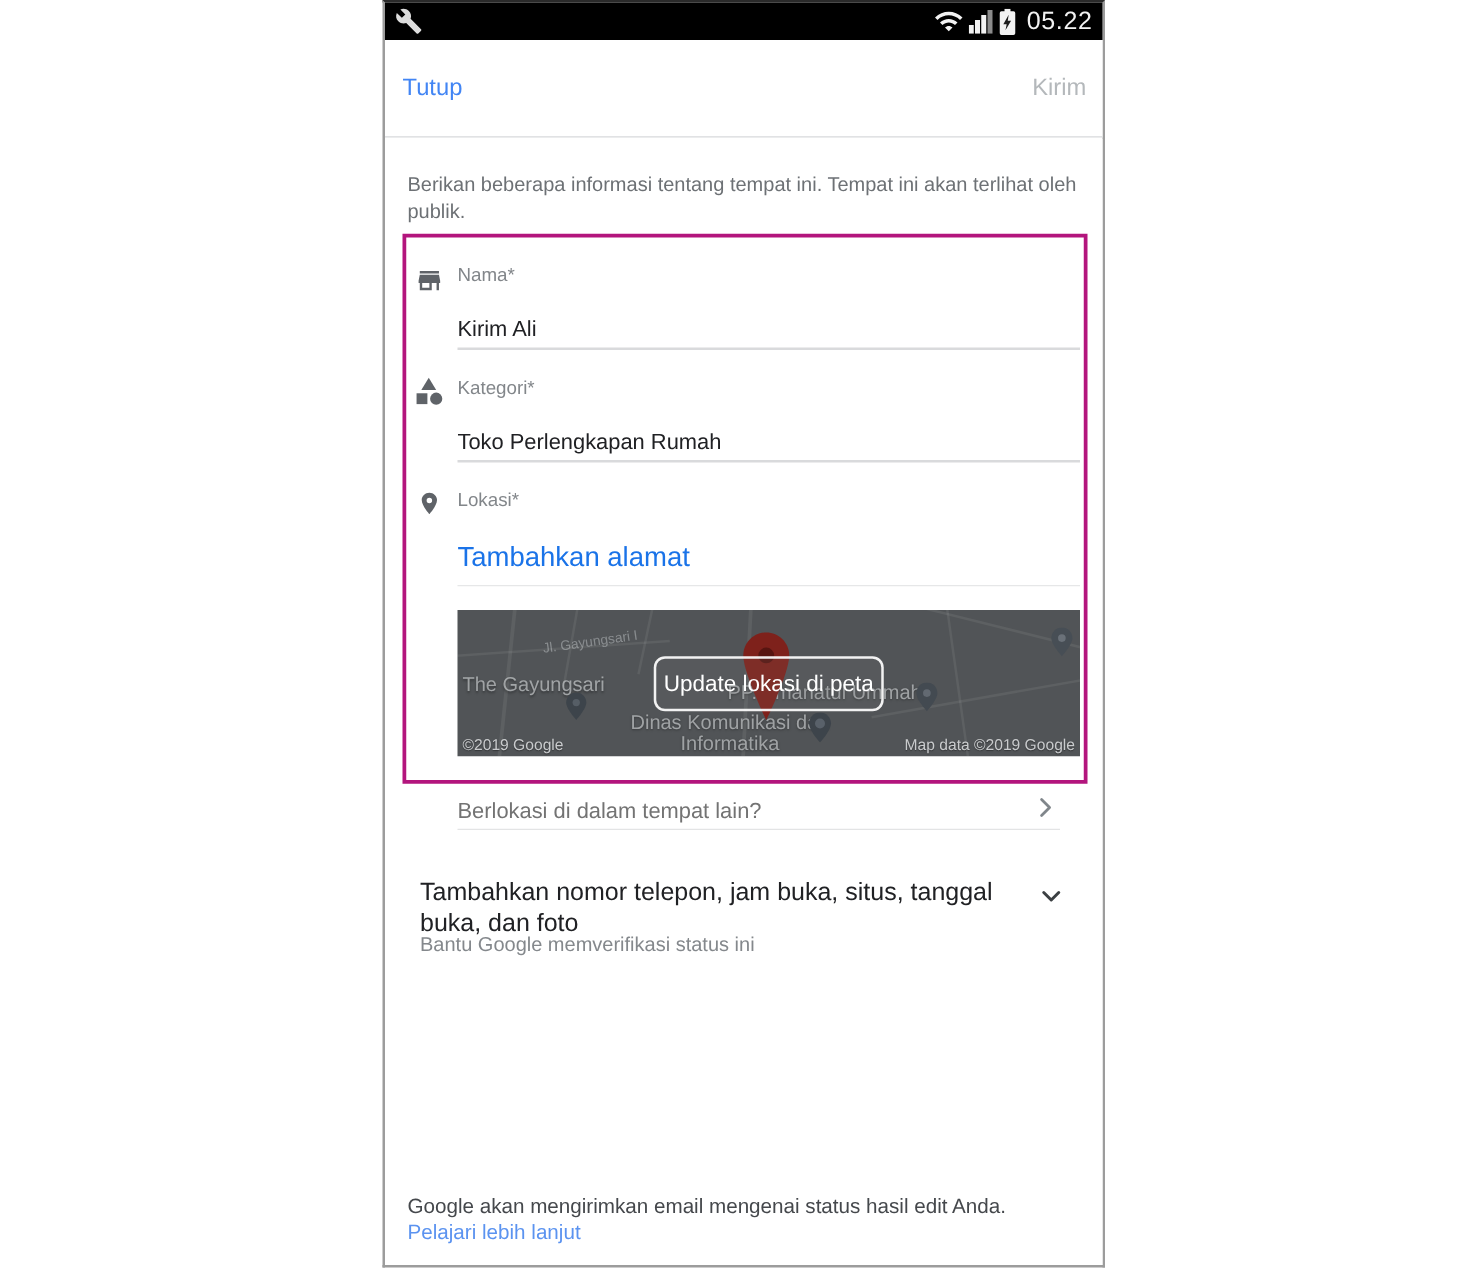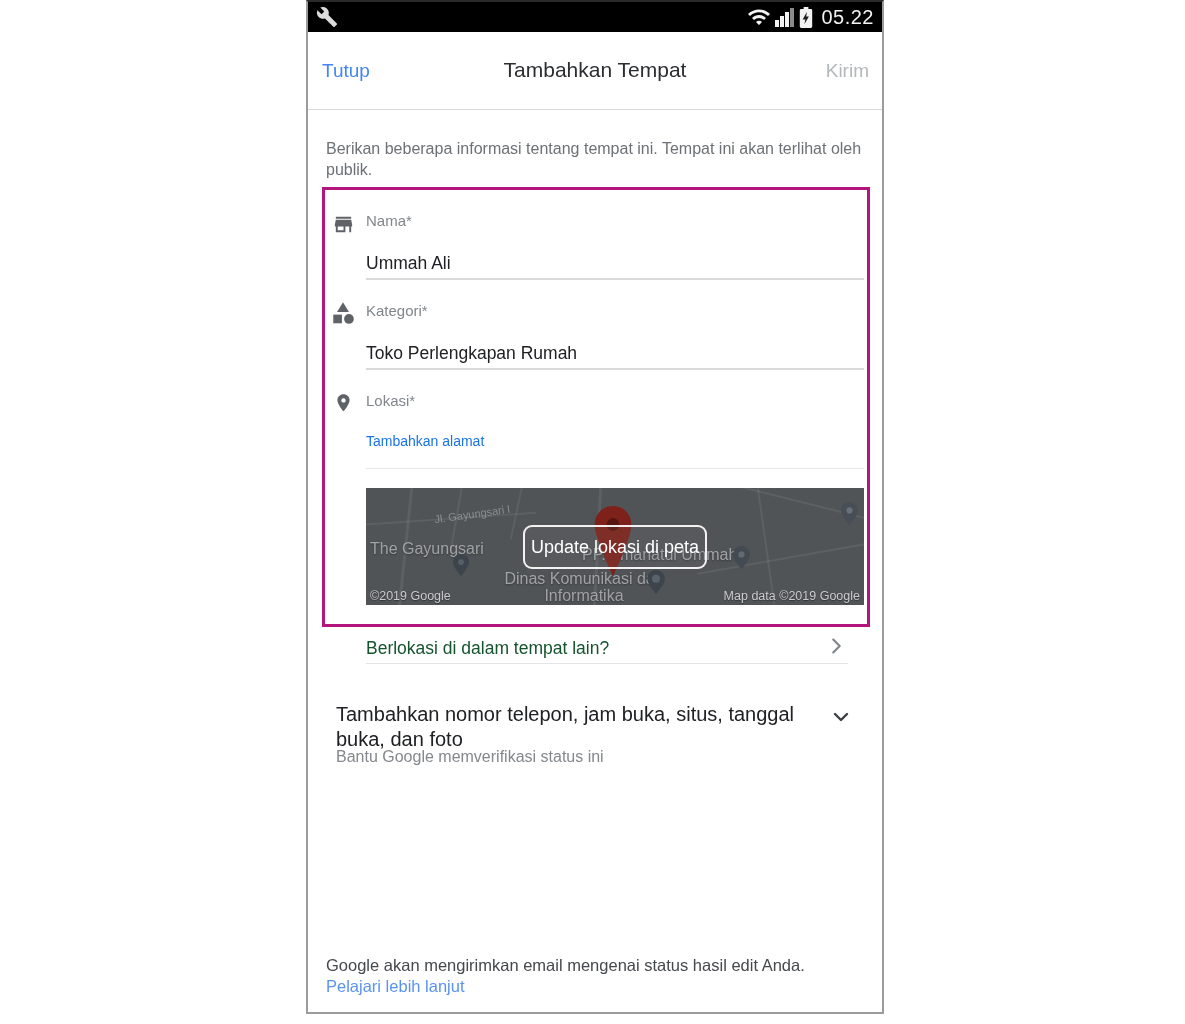--- a/index.html
+++ b/index.html
@@ -35,21 +35,21 @@
   .intro { position:absolute; left:18px; top:27px; width:545px; font-size:16px; line-height:21px; color:#6d7175; }
 
   .highlight-box {
     position:absolute; left:14px; top:76px; width:548px; height:440px;
     border:3px solid #b3157d; pointer-events:none; z-index:5;
   }
 
   .field-icon { position:absolute; z-index:1; }
   .field-label { position:absolute; left:58px; font-size:15px; color:#82868a; }
   .field-value { position:absolute; left:58px; font-size:17.5px; color:#202124; }
-  .field-link  { position:absolute; left:58px; font-size:14px; color:#1a73e8; cursor:pointer; }
+  .field-link  { position:absolute; left:58px; font-size:22px; color:#1a73e8; cursor:pointer; }
   .underline   { position:absolute; left:58px; width:498px; border-bottom:2px solid #d9dadc; }
   .underline.thin { border-bottom:1px solid #e6e7e8; }
 
   
   .map {
     position:absolute; left:58px; top:377px; width:498px; height:117px;
     background:#515457; overflow:hidden; z-index:2;
   }
   .road { position:absolute; background:rgba(255,255,255,0.07); }
   .map-label { position:absolute; color:rgba(216,219,221,0.62); font-size:16px; line-height:17px; text-shadow:0 1px 2px rgba(0,0,0,0.35); }
@@ -59,21 +59,21 @@
   .redpin { position:absolute; left:226px; top:17px; z-index:3; }
   .map-btn {
     position:absolute; left:157px; top:37px; width:184px; height:44px; z-index:4;
     border:2px solid rgba(255,255,255,0.92); border-radius:9px;
     background:rgba(130,130,130,0.12);
     color:#ffffff; font-size:18px; display:flex; align-items:center; justify-content:center;
     cursor:pointer; font-family:"Liberation Sans", sans-serif;
   }
 
   
-  .located-label { position:absolute; left:58px; top:527px; font-size:17.5px; color:#14532d; cursor:pointer; }
+  .located-label { position:absolute; left:58px; top:527px; font-size:17.5px; color:#737373; cursor:pointer; }
   .chev-right { position:absolute; left:517px; top:524px; cursor:pointer; }
   .divider { position:absolute; left:58px; top:552px; width:482px; border-bottom:1px solid #e3e4e5; }
 
   .more-title { position:absolute; left:28px; top:591px; width:472px; font-size:20px; line-height:25px; color:#202124; cursor:pointer; }
   .chev-down { position:absolute; left:521px; top:594px; cursor:pointer; }
   .more-sub { position:absolute; left:28px; top:637px; font-size:16px; color:#84888c; }
 
   .footer { position:absolute; left:18px; top:844px; width:526px; font-size:16.5px; line-height:21px; color:#45484c; }
   .footer a { color:#5b93f0; text-decoration:none; cursor:pointer; }
 </style>
@@ -108,37 +108,36 @@
           <path fill="#f2f2f2" d="M4.5 0h5v2H12a1.5 1.5 0 011.5 1.5v17A1.5 1.5 0 0112 22H2A1.5 1.5 0 01.5 20.5v-17A1.5 1.5 0 012 2h2.5z"></path>
           <path fill="#1c1c1c" d="M8 5L3.5 13h2.8l-1 5L10 10H7.2z"></path>
         </svg>
       </span>
       <span class="sb-time">05.22</span>
     </span>
   </div>
 
   <div class="appbar">
     <span class="appbar-close">Tutup</span>
-    <div class="appbar-title">Tambahkan Tempat</div>
     <span class="appbar-submit">Kirim</span>
   </div>
 
   <div class="content">
 
     <p class="intro">Berikan beberapa informasi tentang tempat ini. Tempat ini akan terlihat oleh publik.</p>
 
     <div class="highlight-box"></div>
 
     <span class="field-icon" style="left:23px; top:102px;">
       <svg width="25" height="23" viewBox="0 0 24 24">
           <path fill="#5f6368" d="M20 4H4v2h16V4zm1 10v-2l-1-5H4l-1 5v2h1v6h10v-6h4v6h2v-6h1zm-9 4H6v-4h6v4z"></path>
         </svg>
     </span>
     <span class="field-label" style="top:101px;">Nama*</span>
-    <span class="field-value" style="top:142px;">Ummah Ali</span>
+    <span class="field-value" style="top:142px;">Kirim Ali</span>
     <div class="underline" style="top:167px;"></div>
 
     <span class="field-icon" style="left:22px; top:189px;">
       <svg width="26" height="26" viewBox="0 0 24 24">
           <path fill="#5f6368" d="M12 2l-5.5 9h11L12 2z"></path>
           <circle cx="17.5" cy="17.5" r="4.5" fill="#5f6368"></circle>
           <rect x="3" y="13.5" width="8" height="8" fill="#5f6368"></rect>
         </svg>
     </span>
     <span class="field-label" style="top:191px;">Kategori*</span>

